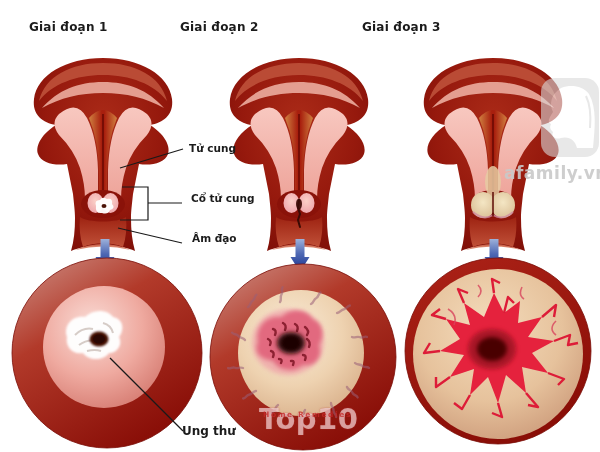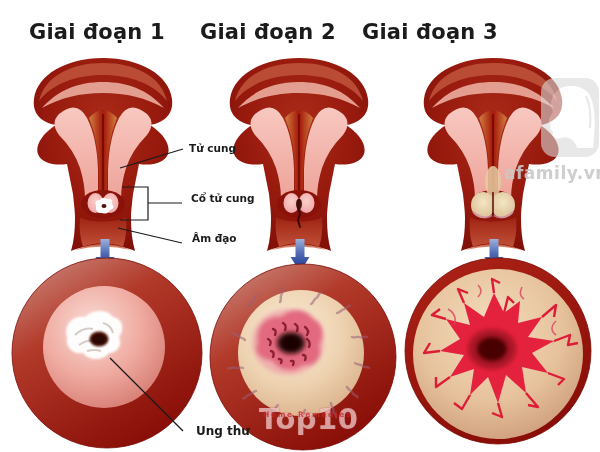--- a/index.html
+++ b/index.html
@@ -2,21 +2,21 @@
 <html><head>
 <meta charset="utf-8">
 <style>
   html,body{margin:0;padding:0;background:#fff;}
   .canvas{
     position:relative;width:600px;height:452px;background:#ffffff;overflow:hidden;
     font-family:"DejaVu Sans","Liberation Sans",sans-serif;
   }
   .canvas svg{position:absolute;left:0;top:0;}
   .txt{position:absolute;color:#1b1b1b;white-space:nowrap;}
-  .hdr{font-size:21px;font-weight:600;letter-spacing:.2px;width:130px;text-align:right;}
+  .hdr{font-size:12px;font-weight:600;letter-spacing:.2px;width:130px;text-align:left;}
   .lbl{font-size:10.5px;font-weight:600;text-align:right;}
   .lbl-cancer{font-size:12px;font-weight:600;}
   .wm-site{font-size:17px;font-weight:600;color:#c9c9c9;opacity:.9;letter-spacing:.5px;}
   .wm-brand{font-size:29px;font-weight:700;color:rgba(255,255,255,.55);
     text-shadow:0 0 2px rgba(190,60,60,.45), 0 0 1px rgba(190,60,60,.35);letter-spacing:.5px;}
   .wm-brand-sub{font-size:7.5px;font-weight:700;color:rgba(198,40,40,.8);letter-spacing:1.6px;}
 </style>
 </head>
 <body>
 
@@ -216,25 +216,25 @@
 
   <g stroke="#1a1a1a" stroke-width="1.2" fill="none">
     <path d="M120,168 L183,149"></path>
     <path d="M122,187 L148,187 L148,220 L120,220 M148,203 L182,203"></path>
     <path d="M118,228 L182,243"></path>
     <path d="M110,358 L183,431"></path>
   </g>
 </svg>
 
 <div class="txt hdr" style="left:29px;top:20px;">Giai đoạn 1</div>
-<div class="txt hdr" style="left:200px;top:20px;">Giai đoạn 2</div>
+<div class="txt hdr" style="left:180px;top:20px;">Giai đoạn 2</div>
 <div class="txt hdr" style="left:362px;top:20px;">Giai đoạn 3</div>
 
 <div class="txt lbl" style="left:189px;top:142px;">Tử cung</div>
 <div class="txt lbl" style="left:191px;top:178px;margin-top:14px;">Cổ tử cung</div>
 <div class="txt lbl" style="left:192px;top:232px;">Âm đạo</div>
-<div class="txt lbl-cancer" style="left:196px;top:424px;">Ung thư</div>
+<div class="txt lbl-cancer" style="left:182px;top:424px;">Ung thư</div>
 
 <div class="txt wm-site" style="left:504px;top:163px;">afamily.vn</div>
 <div class="txt wm-brand" style="left:259px;top:402px;">Top10</div>
 <div class="txt wm-brand-sub" style="left:263px;top:410px;">Home Remedies</div>
 
 </div>
 
 </body></html>

